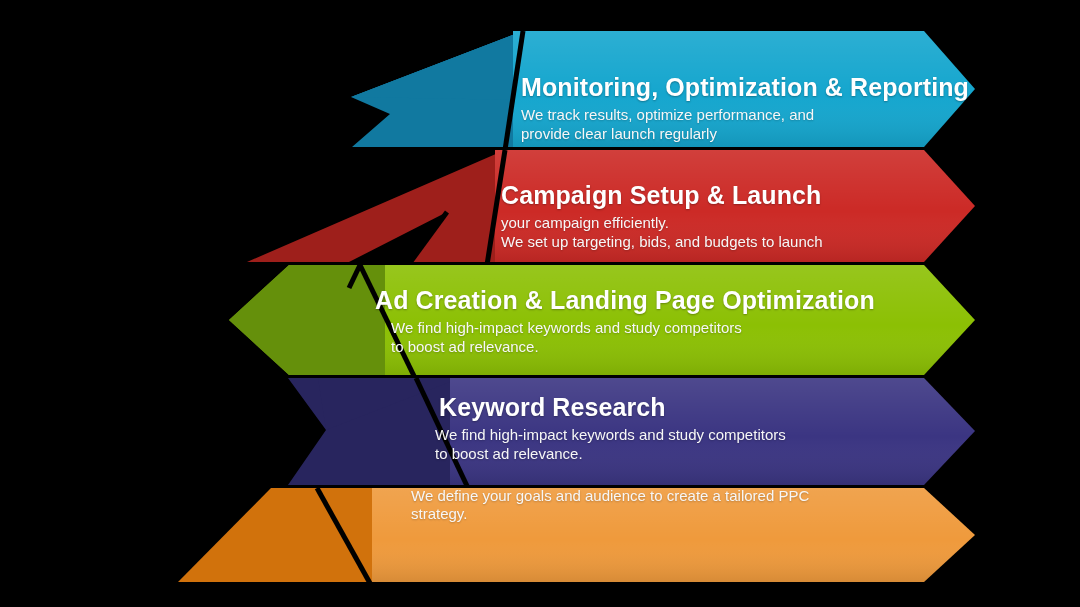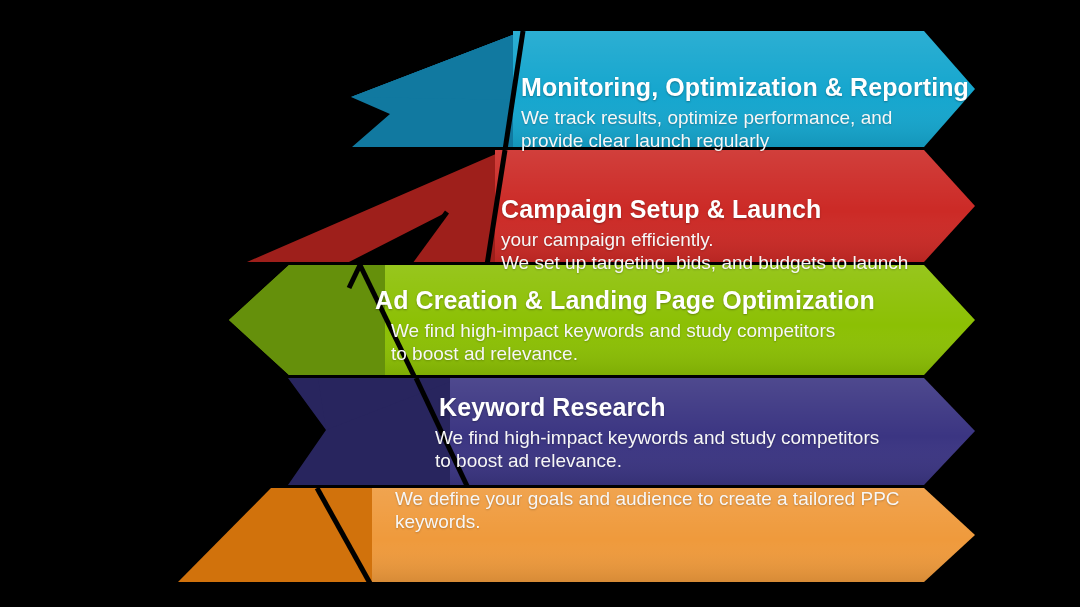--- a/index.html
+++ b/index.html
@@ -34,21 +34,21 @@
   .band-title {
     font-weight: bold;
     font-size: 25px;
     line-height: 1.05;
     letter-spacing: 0.1px;
     white-space: nowrap;
     text-shadow: 0 1px 2px rgba(0,0,0,0.30);
     margin-top: 20px;
   }
   .band-desc {
-    font-size: 19px;
+    font-size: 15px;
     line-height: 1.22;
     margin-top: 6px;
     font-weight: 400;
     color: #f7f7f7;
     text-shadow: 0 1px 2px rgba(0,0,0,0.22);
   }
 </style>
 </head>
 <body>
 
@@ -110,21 +110,21 @@
   </svg>
 
   <div class="band-text" style="left:521px; top:54px; width:450px;">
     <div class="band-title">Monitoring, Optimization &amp; Reporting</div>
     <div class="band-desc">
       <div>We track results, optimize performance, and</div>
       <div>provide clear launch regularly</div>
     </div>
   </div>
 
-  <div class="band-text" style="left:501px; top:176px; width:470px;">
+  <div class="band-text" style="left:501px; top:162px; width:470px;">
     <div class="band-title">Campaign Setup &amp; Launch</div>
     <div class="band-desc">
       <div>your campaign efficiently.</div>
       <div>We set up targeting, bids, and budgets to launch</div>
     </div>
   </div>
 
   <div class="band-text" style="left:375px; top:267px; width:580px;">
     <div class="band-title">Ad Creation &amp; Landing Page Optimization</div>
     <div class="band-desc" style="margin-left:16px;">
@@ -135,19 +135,19 @@
 
   <div class="band-text" style="left:425px; top:374px; width:540px;">
     <div class="band-title" style="margin-left:14px;">Keyword Research</div>
     <div class="band-desc" style="margin-left:10px;">
       <div>We find high-impact keywords and study competitors</div>
       <div>to boost ad relevance.</div>
     </div>
   </div>
 
   <div class="band-text" style="left:395px; top:481px; width:570px;">
-    <div class="band-desc" style="margin-left:0;">
+    <div class="band-desc" style="margin-left:16px;">
       <div>We define your goals and audience to create a tailored PPC</div>
-      <div>keywords.</div>
+      <div>strategy.</div>
     </div>
   </div>
 
 </div>
 
 </body></html>

